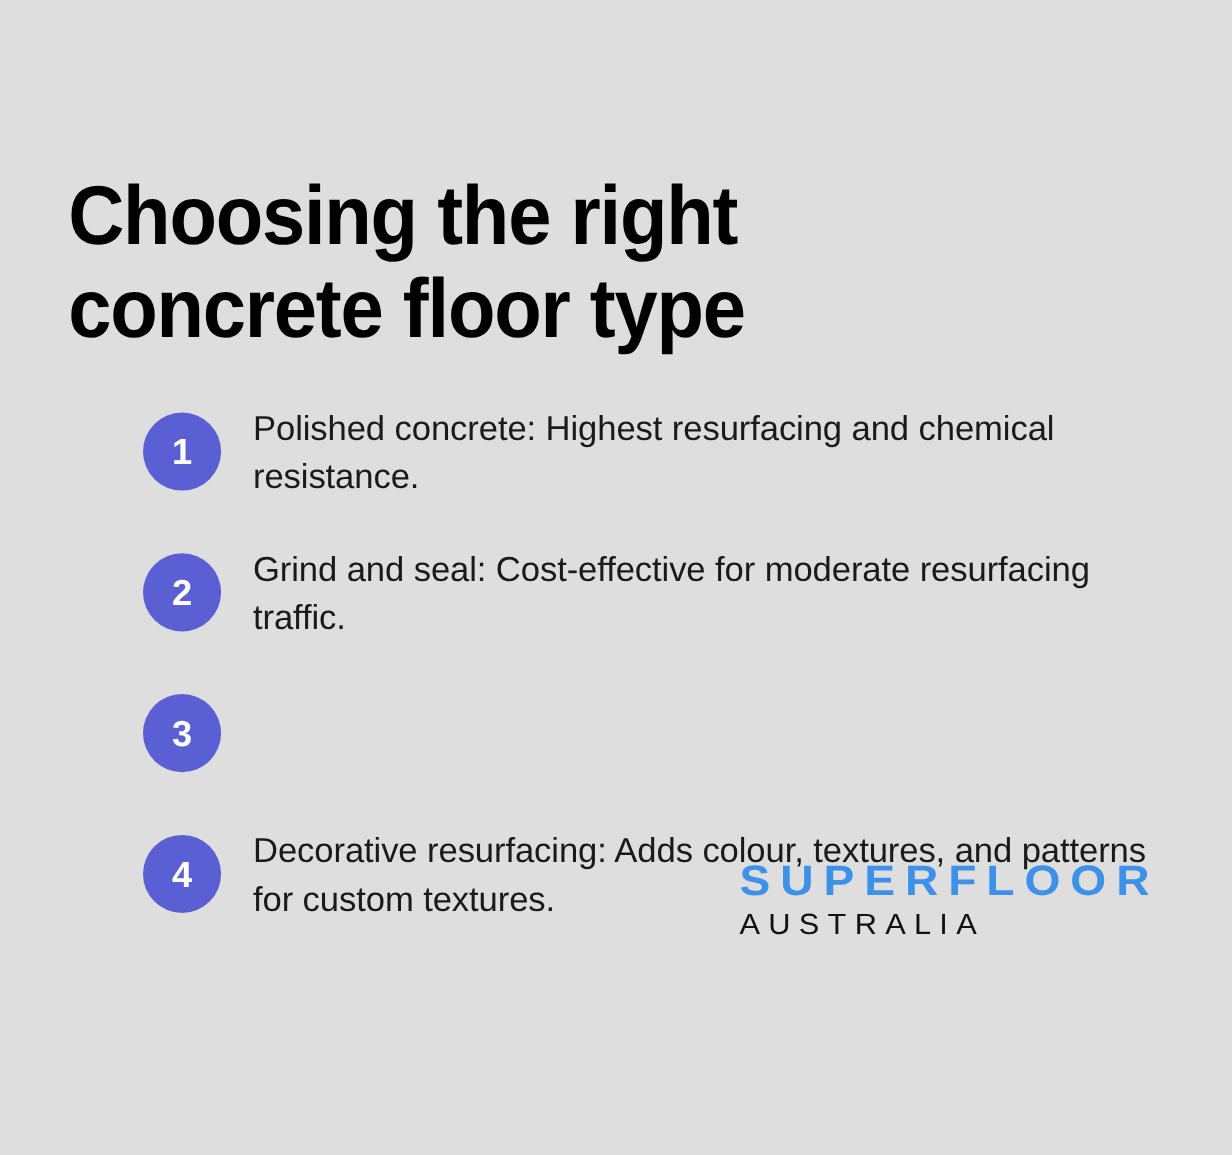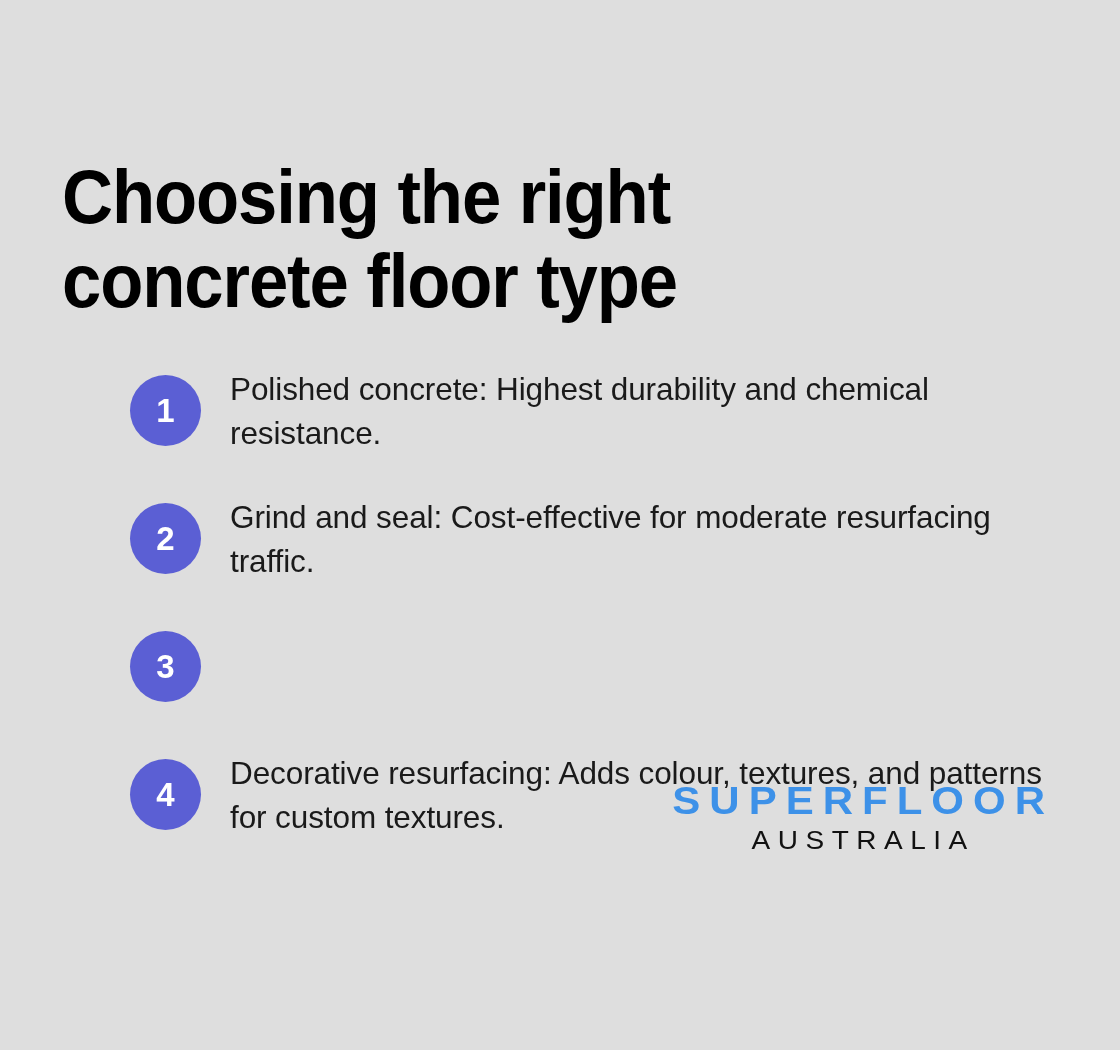--- a/index.html
+++ b/index.html
@@ -75,21 +75,21 @@
     line-height: 44px;
     color: #1a1a1a;
     letter-spacing: -0.1px;
   }
 
   
   .logo {
     position: absolute;
     right: 64px;
     bottom: 60px;
-    text-align: center;
+    text-align: left;
   }
   .logo-main {
     font-family: "Liberation Sans", sans-serif;
     font-weight: 700;
     font-size: 42px;
     line-height: 44px;
     letter-spacing: 9px;
     color: #3d91e8;
     padding-right: 2px;
     transform: scaleY(0.92);
@@ -112,21 +112,21 @@
 <body>
 
 <div class="canvas">
 
   <h1 class="title">Choosing the right concrete floor type</h1>
 
   <div class="list">
 
     <div class="list-item">
       <div class="badge">1</div>
-      <div class="item-text">Polished concrete: Highest durability and chemical resistance.</div>
+      <div class="item-text">Polished concrete: Highest resurfacing and chemical resistance.</div>
     </div>
 
     <div class="list-item">
       <div class="badge">2</div>
       <div class="item-text">Grind and seal: Cost-effective for moderate resurfacing traffic.</div>
     </div>
 
     <div class="list-item">
       <div class="badge">3</div>
     </div>

